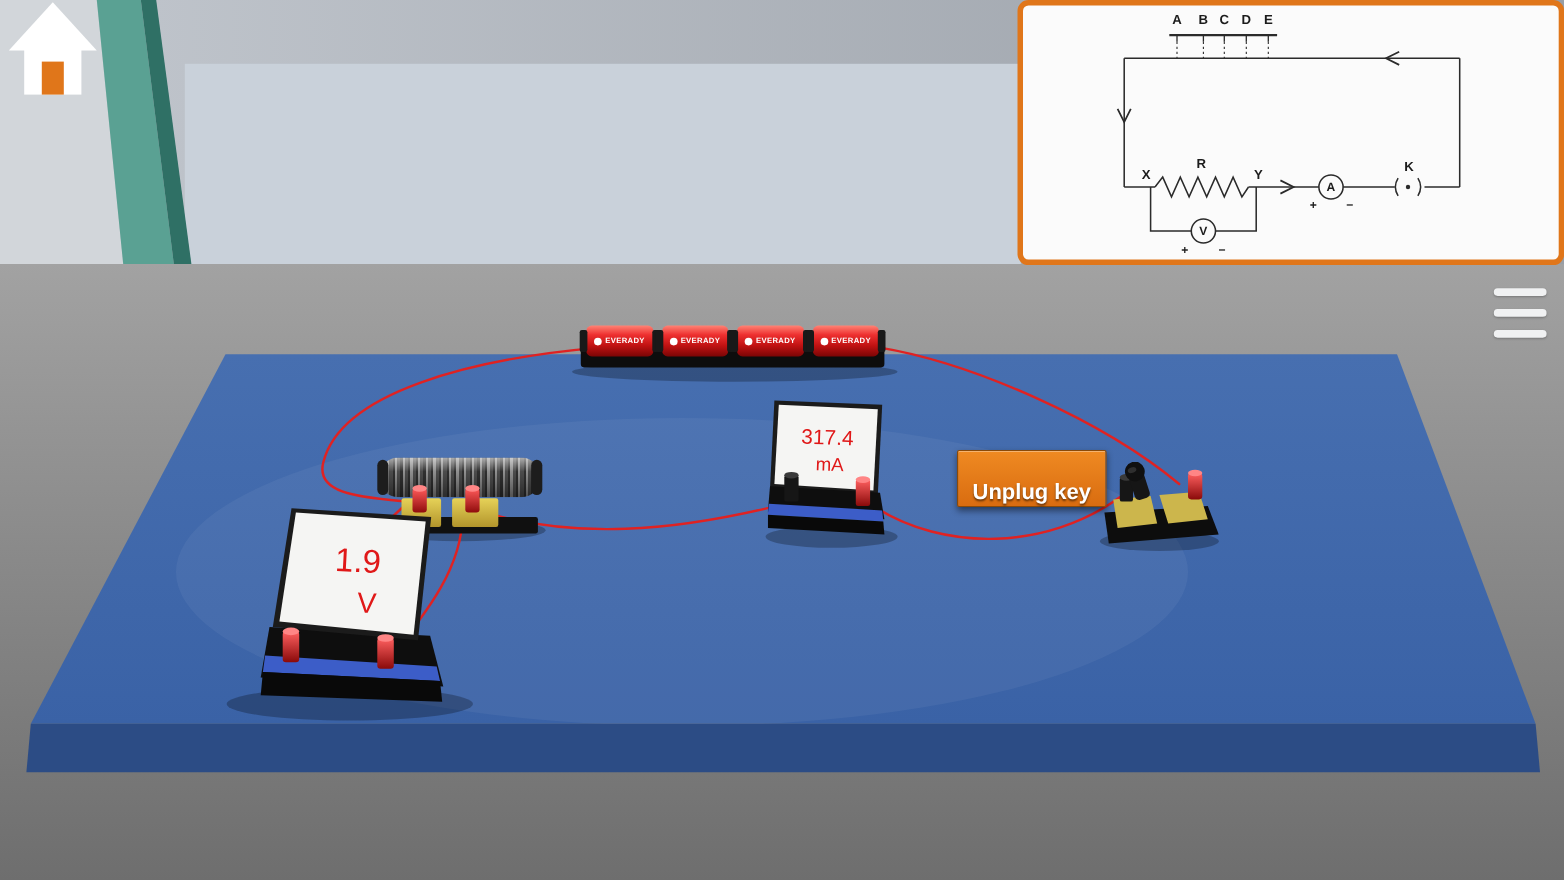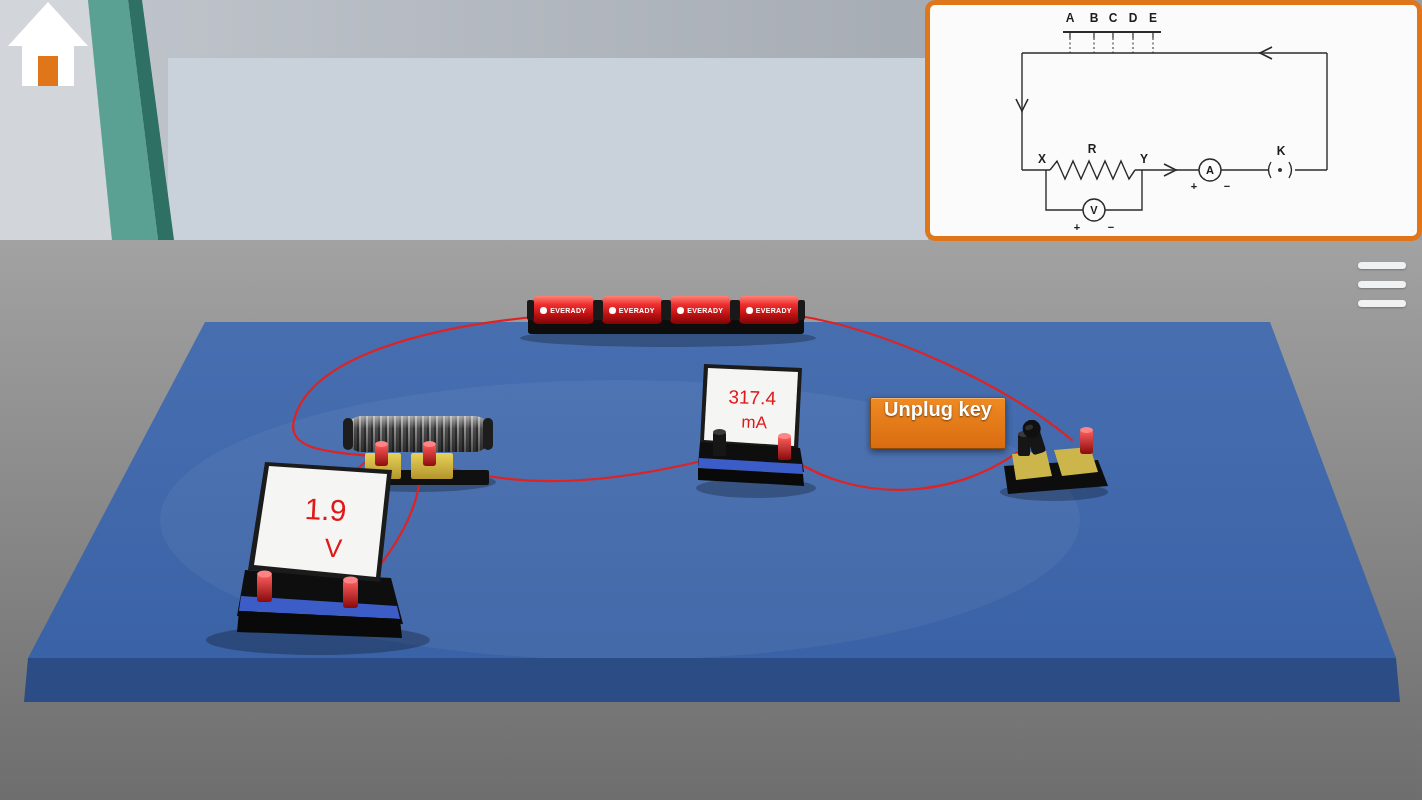--- a/index.html
+++ b/index.html
@@ -45,24 +45,24 @@
     background:linear-gradient(180deg,#ff5a5a,#8f0c0c);}
   .post::before{content:"";position:absolute;left:0;top:-3px;width:13px;height:6px;border-radius:50%;background:#ff8585;}
   .post.p1{left:30px;top:28px;} .post.p2{left:78px;top:28px;}
 
   .voltmeter{position:absolute;left:235px;top:458px;width:175px;height:190px;z-index:3;}
   .ammeter{position:absolute;left:698px;top:362px;width:112px;height:130px;z-index:3;}
   .meter-text{font-family:"Liberation Sans",sans-serif;fill:#e01818;}
 
   .plug-key{position:absolute;left:1002px;top:420px;width:106px;height:78px;z-index:3;cursor:pointer;}
 
-  .unplug-btn{position:absolute;left:870px;top:397px;width:134px;height:50px;z-index:4;
+  .unplug-btn{position:absolute;left:870px;top:409px;width:134px;height:50px;z-index:4;
     background:linear-gradient(180deg,#ef8a22,#d96c10);border:1px solid #8a4a08;border-radius:2px;
     box-shadow:inset 0 1px 0 rgba(255,255,255,.35),0 3px 6px rgba(0,0,0,.45);
-    color:#fff;font-size:20px;font-weight:bold;display:flex;align-items:flex-start;justify-content:center;
+    color:#fff;font-size:20px;font-weight:bold;display:flex;align-items:flex-end;justify-content:center;
     text-shadow:0 1px 2px rgba(0,0,0,.55);cursor:pointer;font-family:"Liberation Sans",sans-serif;}
 </style>
 </head>
 <body>
 
 <div class="viewport">
 
   <svg class="scene-bg" width="1422" height="800" viewBox="0 0 1422 800">
     <defs>
       <linearGradient id="wallGrad" x1="0" y1="0" x2="1" y2="0">

